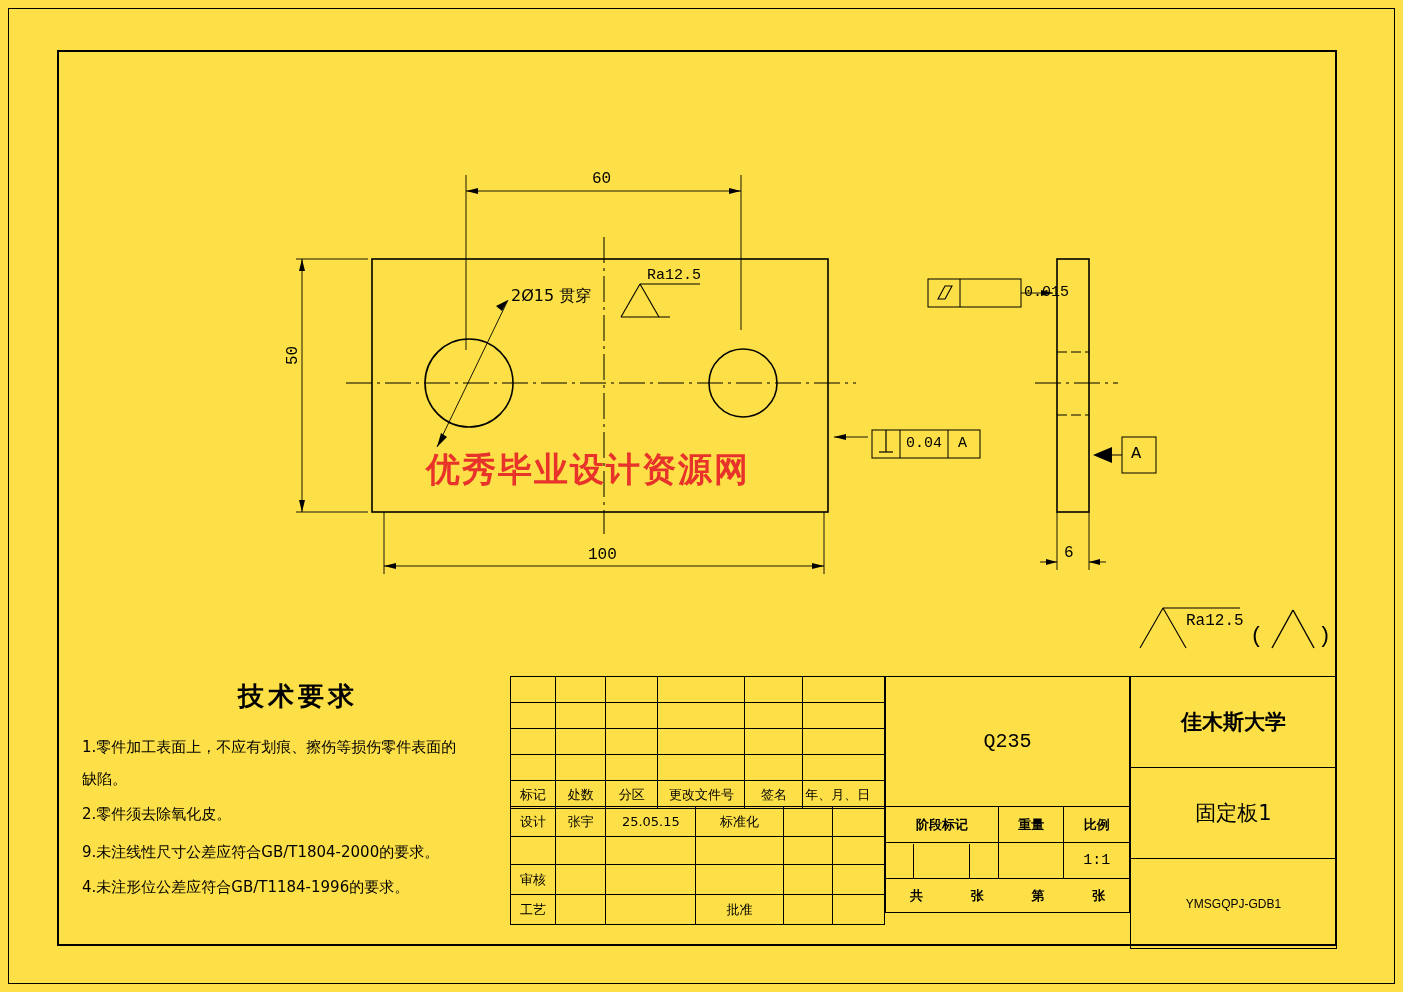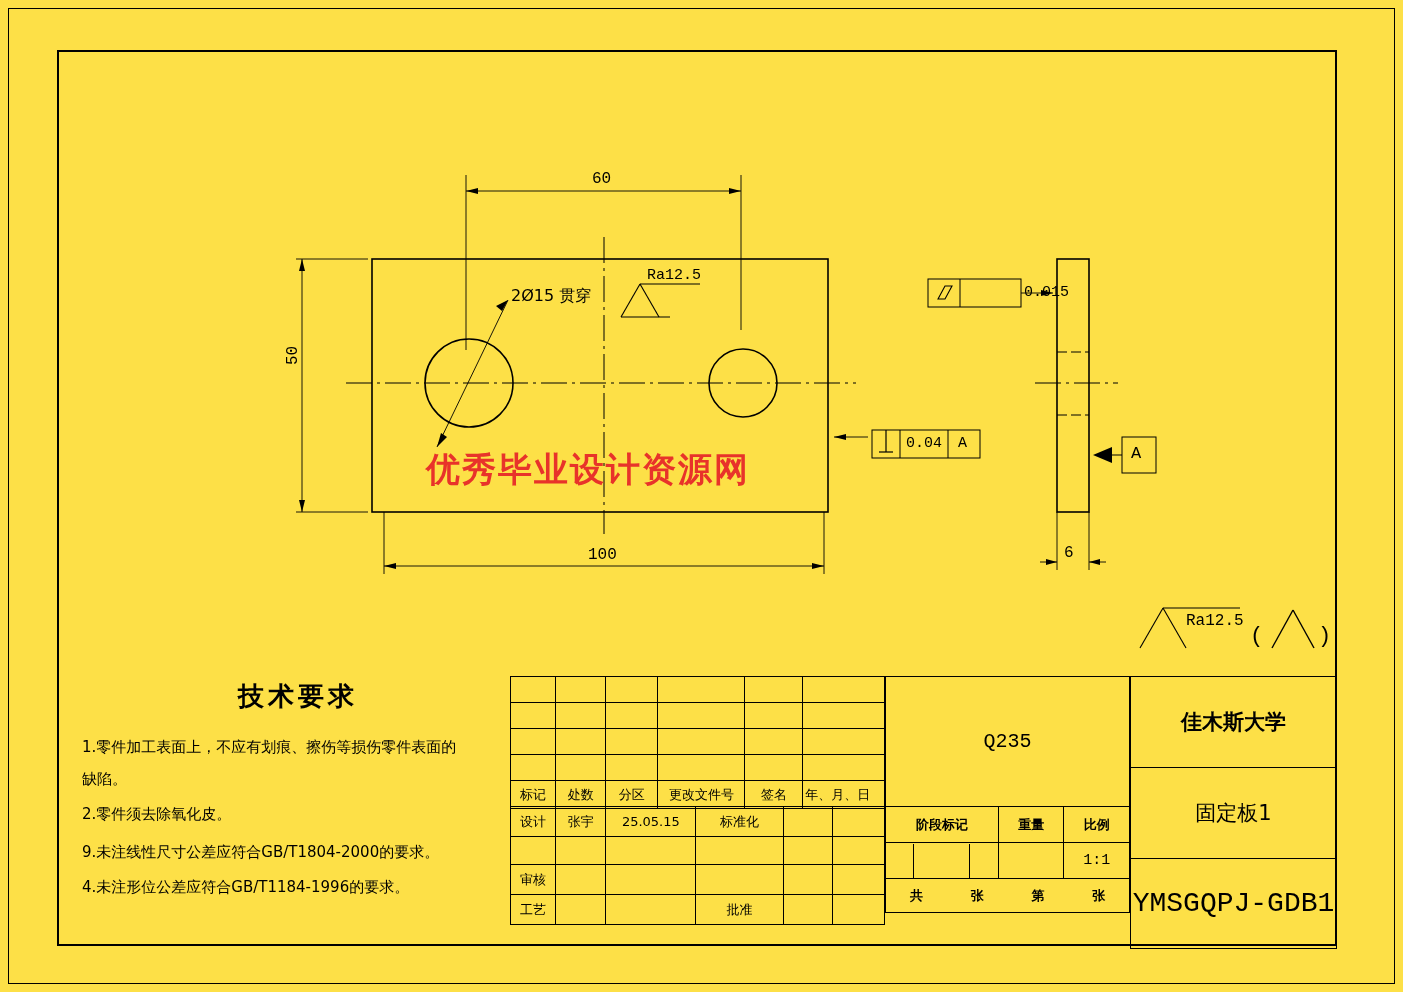--- a/index.html
+++ b/index.html
@@ -251,18 +251,18 @@
 
   <table class="tb" style="left:1130px;top:676px;width:207px;">
     <tbody>
         <tr style="height:91px;">
       <td style="font-size:21px;font-weight:bold;">佳木斯大学</td>
     </tr>
     <tr style="height:91px;">
       <td style="font-size:21px;font-weight:normal;">固定板1</td>
     </tr>
     <tr style="height:90px;">
-      <td style="font-size:28px;font-family:Liberation Mono, monospace;">YMSGQPJ-GDB1</td>
+      <td style="font-size:12px;font-family:Liberation Sans, sans-serif;">YMSGQPJ-GDB1</td>
     </tr>
   </tbody>
     </table>
 
 </div>
 
 </body></html>

